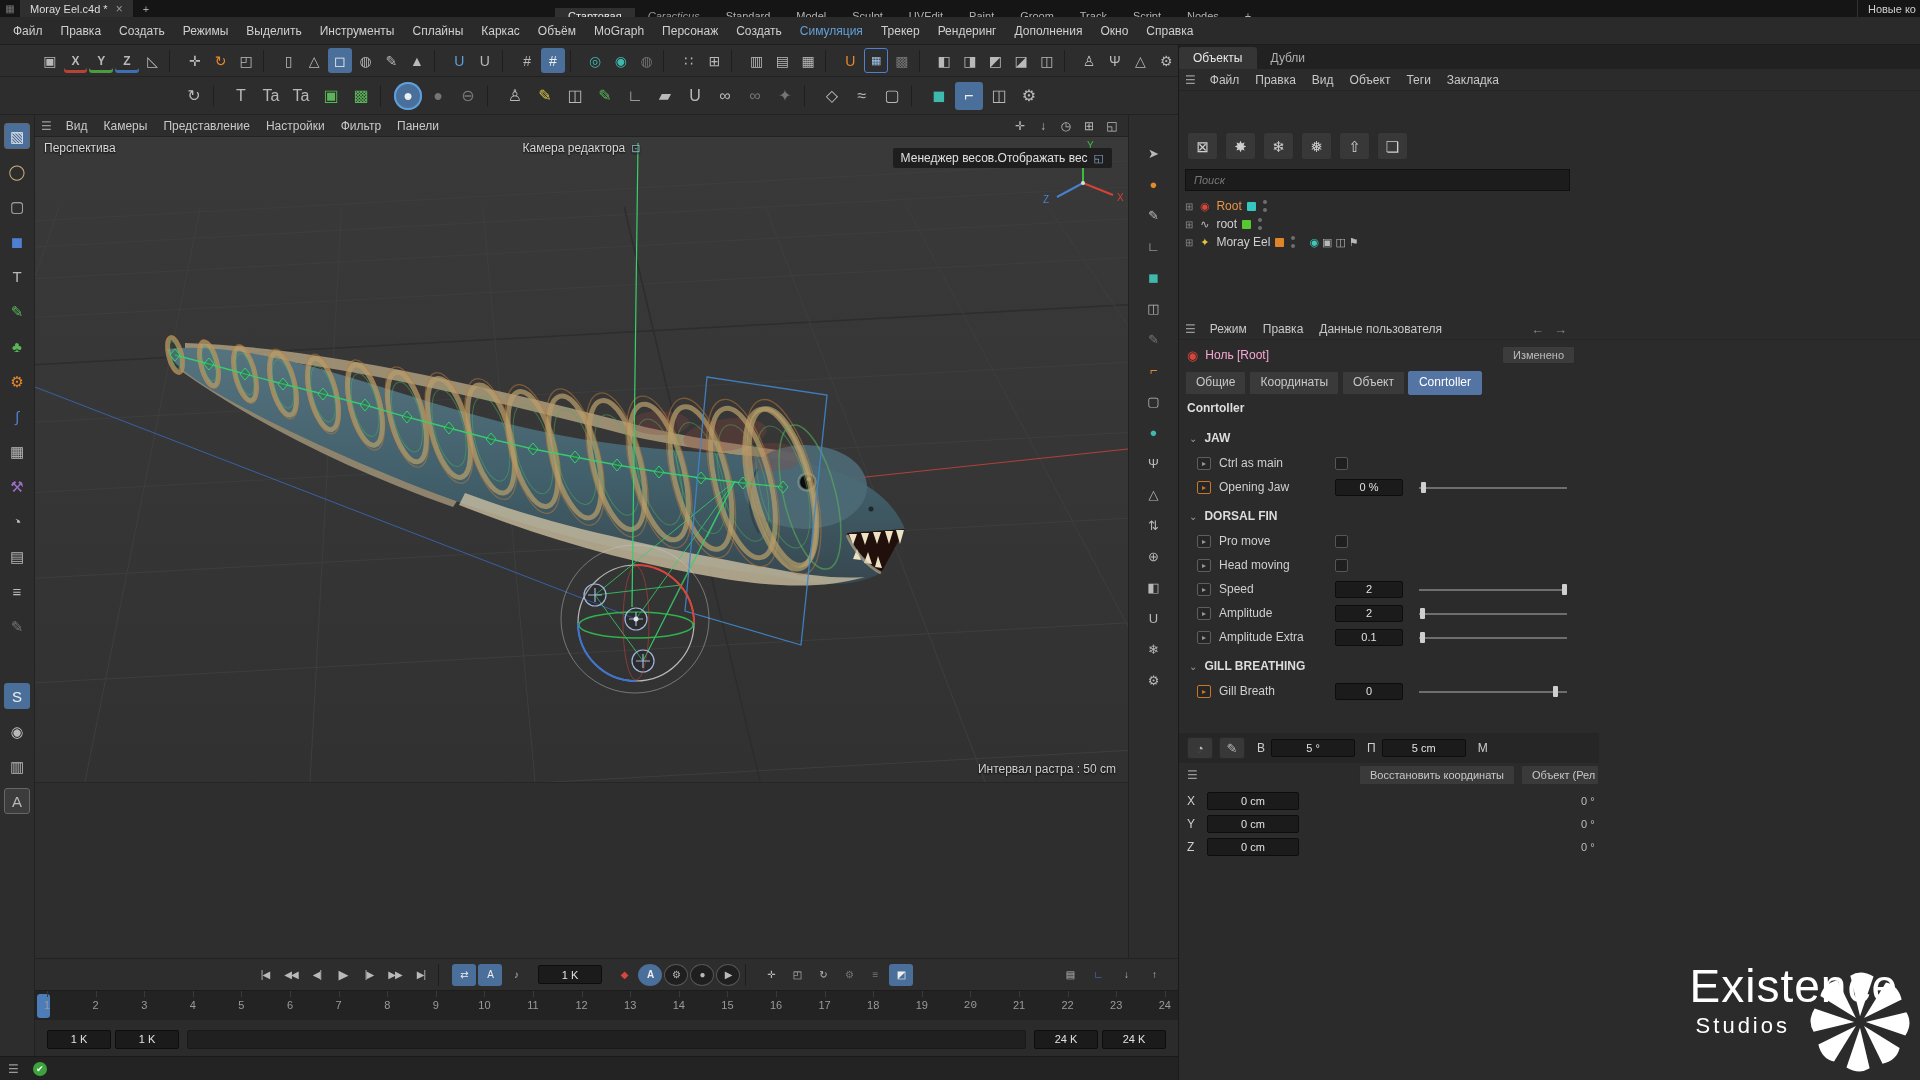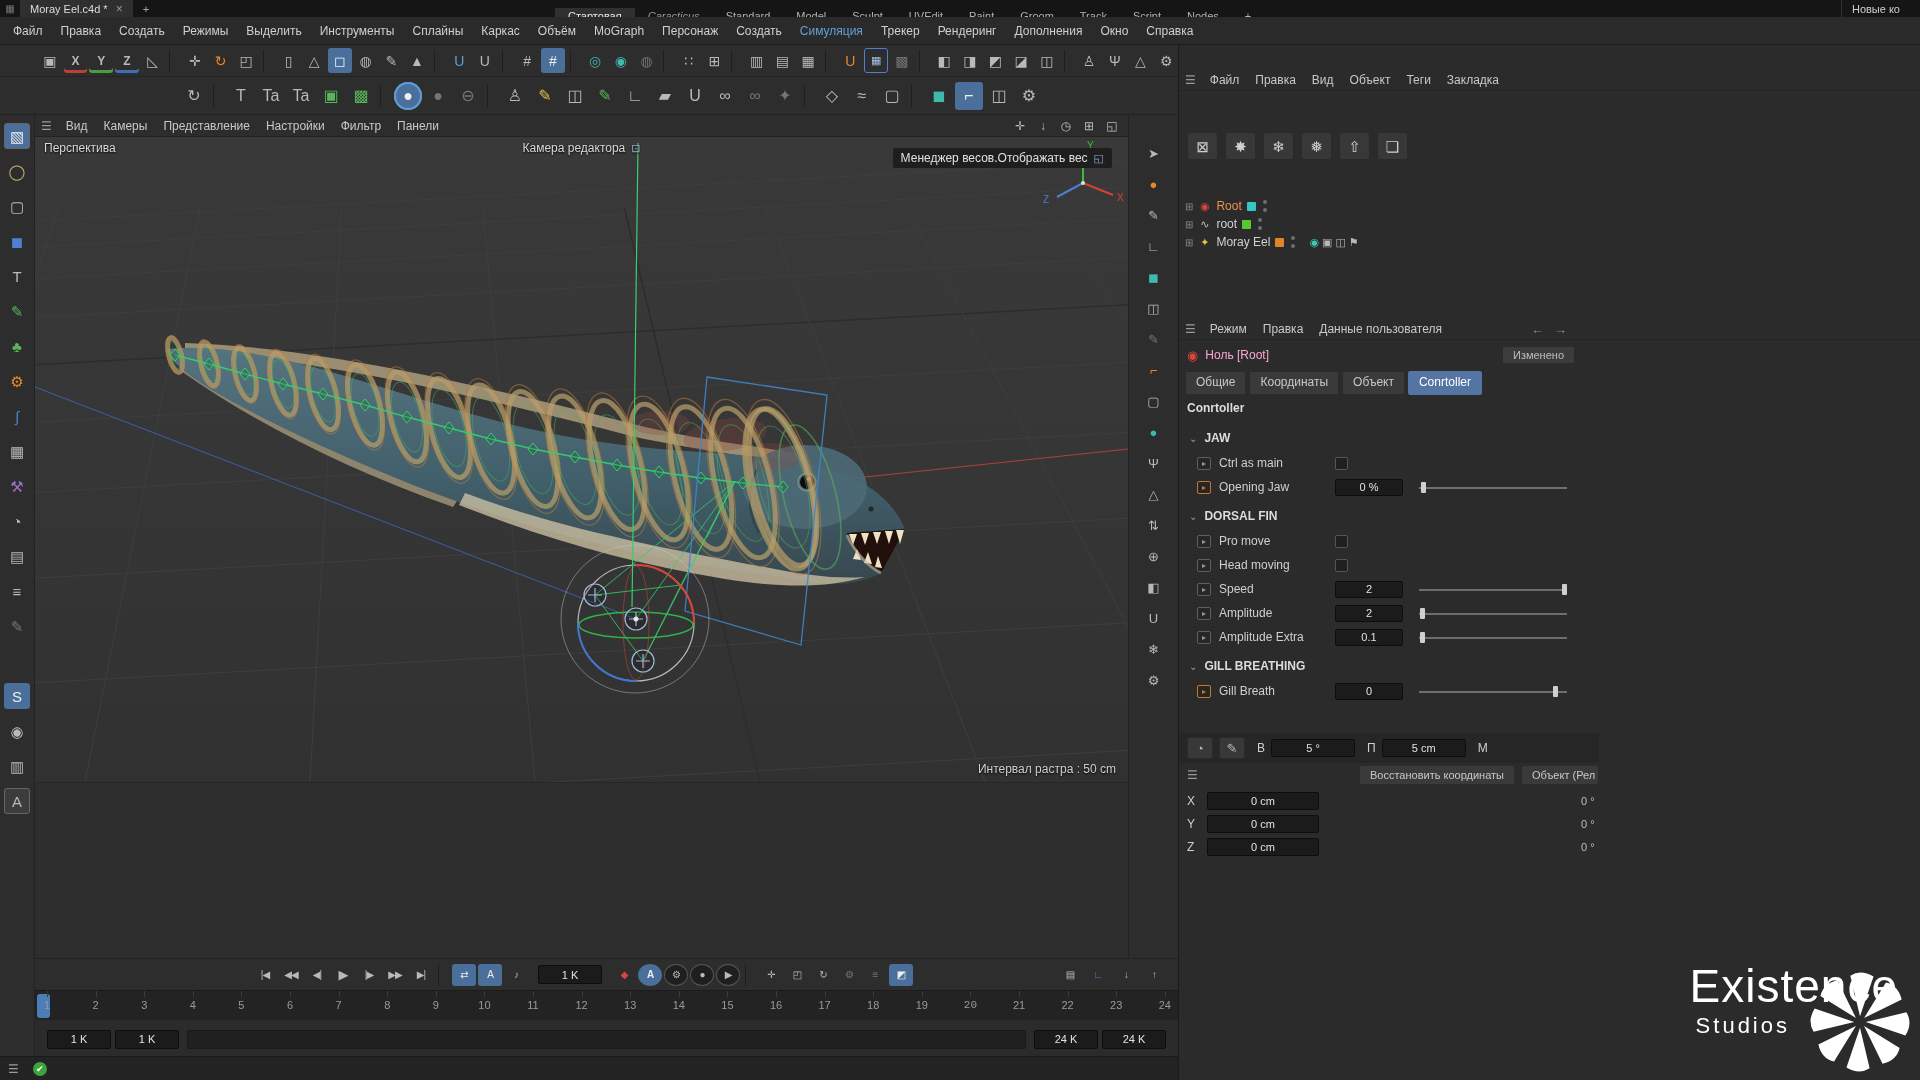--- a/index.html
+++ b/index.html
@@ -10,21 +10,21 @@
   
   .tabbar{position:absolute;left:0;top:0;width:100%;height:17px;background:#151515;display:flex;align-items:center;font-size:11px}
   .app-icon{width:20px;height:17px;display:flex;align-items:center;justify-content:center;color:#777;font-size:10px}
   .doc-tab{height:17px;background:#2f2f2f;color:#ddd;display:flex;align-items:center;gap:8px;padding:0 10px}
   .doc-close{color:#999;font-size:12px}
   .new-tab{padding:0 10px;color:#aaa}
   .ws-tabs{position:absolute;left:555px;top:0;height:32px;display:flex;align-items:center}
   .ws-tab{padding:0 13px;color:#b3b3b3;height:17px;display:flex;align-items:center}
   .ws-tab.on{background:#303030;color:#ececec}
   .ws-tab.it{font-style:italic;color:#9a9a9a}
-  .ws-overflow{position:absolute;right:20px;top:0;height:17px;display:flex;align-items:center;color:#cfcfcf;border-left:1px solid #333;padding-left:10px}
+  .ws-overflow{position:absolute;right:4px;top:0;height:17px;display:flex;align-items:center;color:#cfcfcf;border-left:1px solid #333;padding-left:10px}
 
   
   .menubar{position:absolute;left:0;top:17px;width:100%;height:28px;background:#2a2a2a;border-bottom:1px solid #1d1d1d;display:flex;align-items:center;padding-left:4px}
   .menu-item{padding:0 9px;color:#cfcfcf}
   .menu-item.accent{color:#64a0d8}
 
   
   .toolbar{position:absolute;left:0;width:1178px;background:#2d2d2d;display:flex;align-items:center;border-bottom:1px solid #222}
   #toolbar1{top:45px;height:32px;padding-left:38px;gap:2px}
   #toolbar2{top:77px;height:38px;padding-left:180px;gap:2px}
@@ -126,21 +126,21 @@
   .coord-strip .icon{width:26px;height:22px;background:#383838;border:1px solid #2a2a2a;font-size:13px}
   .cs-label{color:#cfcfcf;margin-left:6px}
   .cs-field{width:84px;height:18px;background:#1b1b1b;border:1px solid #0d0d0d;border-radius:2px;display:flex;align-items:center;justify-content:center;font-size:11px;color:#e2e2e2}
   .restore-row{position:absolute;left:0;top:718px;width:420px;height:24px;display:flex;align-items:center;gap:6px;padding-left:8px}
   .rbtn{background:#3a3a3a;border:1px solid #2a2a2a;border-radius:2px;padding:3px 10px;color:#c8c8c8;font-size:11px;white-space:nowrap}
   .rbtn.clip{max-width:78px;overflow:hidden}
   .restore-row .spacer{flex:1}
   .coords{position:absolute;left:8px;top:744px;width:330px}
   .crow{display:flex;align-items:center;height:23px;gap:8px}
   .clabel{width:12px;color:#cfcfcf}
-  .cfield{width:112px;height:18px;background:#1b1b1b;border:1px solid #0d0d0d;border-radius:2px;display:flex;align-items:center;justify-content:center;font-size:11px;color:#e2e2e2}
+  .cfield{width:92px;height:18px;background:#1b1b1b;border:1px solid #0d0d0d;border-radius:2px;display:flex;align-items:center;justify-content:center;font-size:11px;color:#e2e2e2}
   .deg-col{position:absolute;left:402px;top:744px;width:40px}
   .deg-col div{height:23px;display:flex;align-items:center;color:#bdbdbd;font-size:11px}
 
   
   .logo{position:absolute;right:2px;bottom:0;width:300px;height:135px}
   .logo-text1{position:absolute;right:20px;top:14px;font-size:46px;color:#fff;letter-spacing:1px}
   .logo-text2{position:absolute;right:128px;top:68px;font-size:22px;color:#fff;letter-spacing:3px}
   .logo svg{position:absolute;right:2px;bottom:2px}
 
   
@@ -527,39 +527,44 @@
       <span class="icon">△</span>
       <span class="icon">⇅</span>
       <span class="icon">⊕</span>
       <span class="icon">◧</span>
       <span class="icon">U</span>
       <span class="icon">❄</span>
       <span class="icon">⚙</span>
     </div>
 
   <div class="panel">
+    <div class="p-tabs" id="om-tabs">
+        <span class="ptab on">Объекты</span>
+        <span class="ptab">Дубли</span>
+      </div>
     <div class="p-menu">
       <span class="burger">☰</span>
       <span id="om-menu" style="display:flex">
           <span class="pm-item">Файл</span>
           <span class="pm-item">Правка</span>
           <span class="pm-item">Вид</span>
           <span class="pm-item">Объект</span>
           <span class="pm-item">Теги</span>
           <span class="pm-item">Закладка</span>
         </span>
     </div>
     <div class="p-iconrow" id="om-iconrow">
         <span class="icon">⊠</span>
         <span class="icon">✸</span>
         <span class="icon">❄</span>
         <span class="icon">❅</span>
         <span class="icon">⇧</span>
         <span class="icon">❏</span>
       </div>
+    <div class="p-search">Поиск</div>
     <div class="p-tree" id="om-tree">
         <div class="trow sel">
           <span class="texp">⊞</span>
           <span class="ticon" style="color: rgb(216, 69, 58);">◉</span>
           <span class="tname">Root</span>
           <span class="chip" style="background: rgb(53, 200, 192);"></span>
           <span class="dots">
             <i></i>
             <i></i>
           </span>

